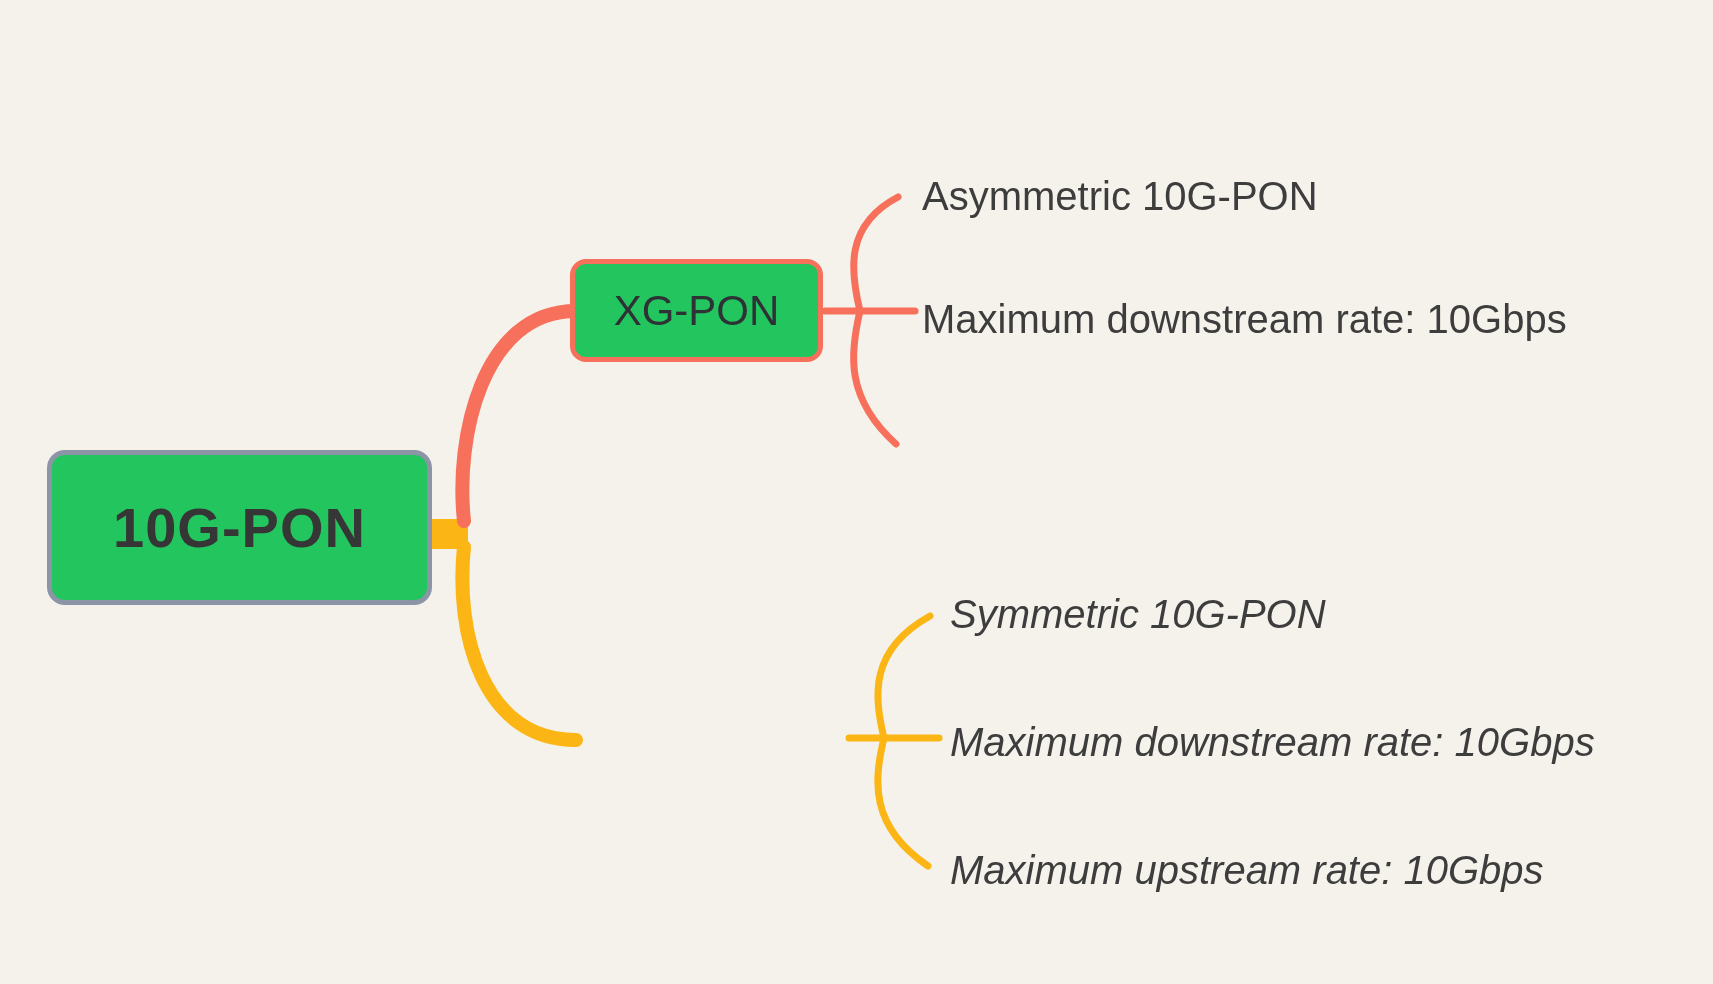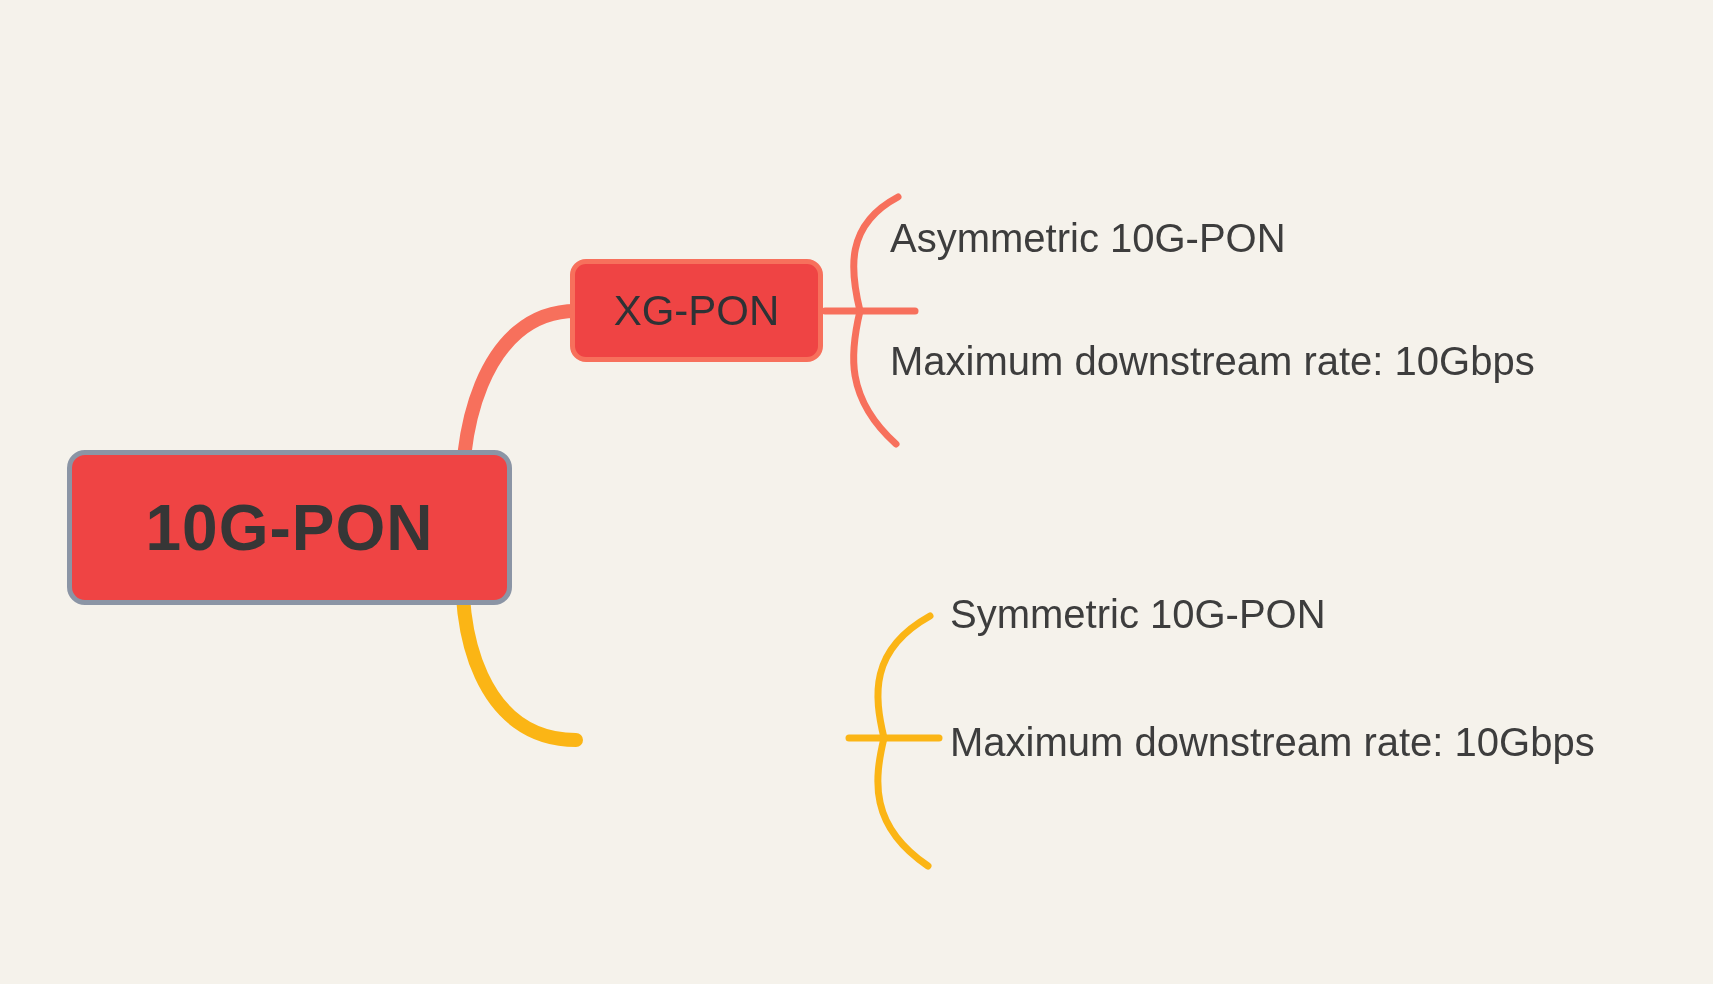--- a/index.html
+++ b/index.html
@@ -16,37 +16,36 @@
   }
   svg.connectors {
     position: absolute;
     left: 0;
     top: 0;
     pointer-events: none;
   }
   .node {
     position: absolute;
     box-sizing: border-box;
-    background: #ef4444;
+    background: #22c55e;
     display: flex;
     align-items: center;
     justify-content: center;
     white-space: nowrap;
     text-align: right;
   }
   .node-root {
     left: 47px;  top: 450px;
-    width: 445px; height: 155px;
+    width: 385px; height: 155px;
     border: 5px solid #8b95a5;
     border-radius: 18px;
-    font-size: 64px;
+    font-size: 56px;
     font-weight: 700;
     color: #363636;
     letter-spacing: 1px;
-    margin-left: 20px;
   }
   .node-branch {
     border-radius: 16px;
     font-size: 42px;
     font-weight: 400;
     color: #2e3235;
   }
   .node-xg {
     left: 570px; top: 259px;
     width: 253px; height: 103px;
@@ -59,22 +58,22 @@
   }
   .leaf {
     position: absolute;
     height: 56px;
     line-height: 56px;
     font-size: 40px;
     font-weight: 400;
     color: #3d3d3d;
     white-space: nowrap;
   }
-  .leaf-top    { left: 890px; margin-top: 42px; }
-  .leaf-bottom { left: 950px; }
+  .leaf-top    { left: 922px; }
+  .leaf-bottom { left: 950px; font-style: italic; }
 </style>
 </head>
 <body>
 
 <div class="canvas">
 
   <svg class="connectors" width="1713" height="984" viewBox="0 0 1713 984">
 
     <path d="M 430 534 H 468" fill="none" stroke-width="30" stroke-linecap="butt" stroke="#fbb515"></path>
 
@@ -102,14 +101,15 @@
 
   <div class="leaf leaf-top" style="top:168px">Asymmetric 10G-PON</div>
 
   <div class="leaf leaf-top" style="top:291px">Maximum downstream rate: 10Gbps</div>
 
 
   <div class="leaf leaf-bottom" style="top:586px">Symmetric 10G-PON</div>
 
   <div class="leaf leaf-bottom" style="top:714px">Maximum downstream rate: 10Gbps</div>
 
+  <div class="leaf leaf-bottom" style="top:842px">Maximum upstream rate: 10Gbps</div>
 
 </div>
 
 </body></html>

